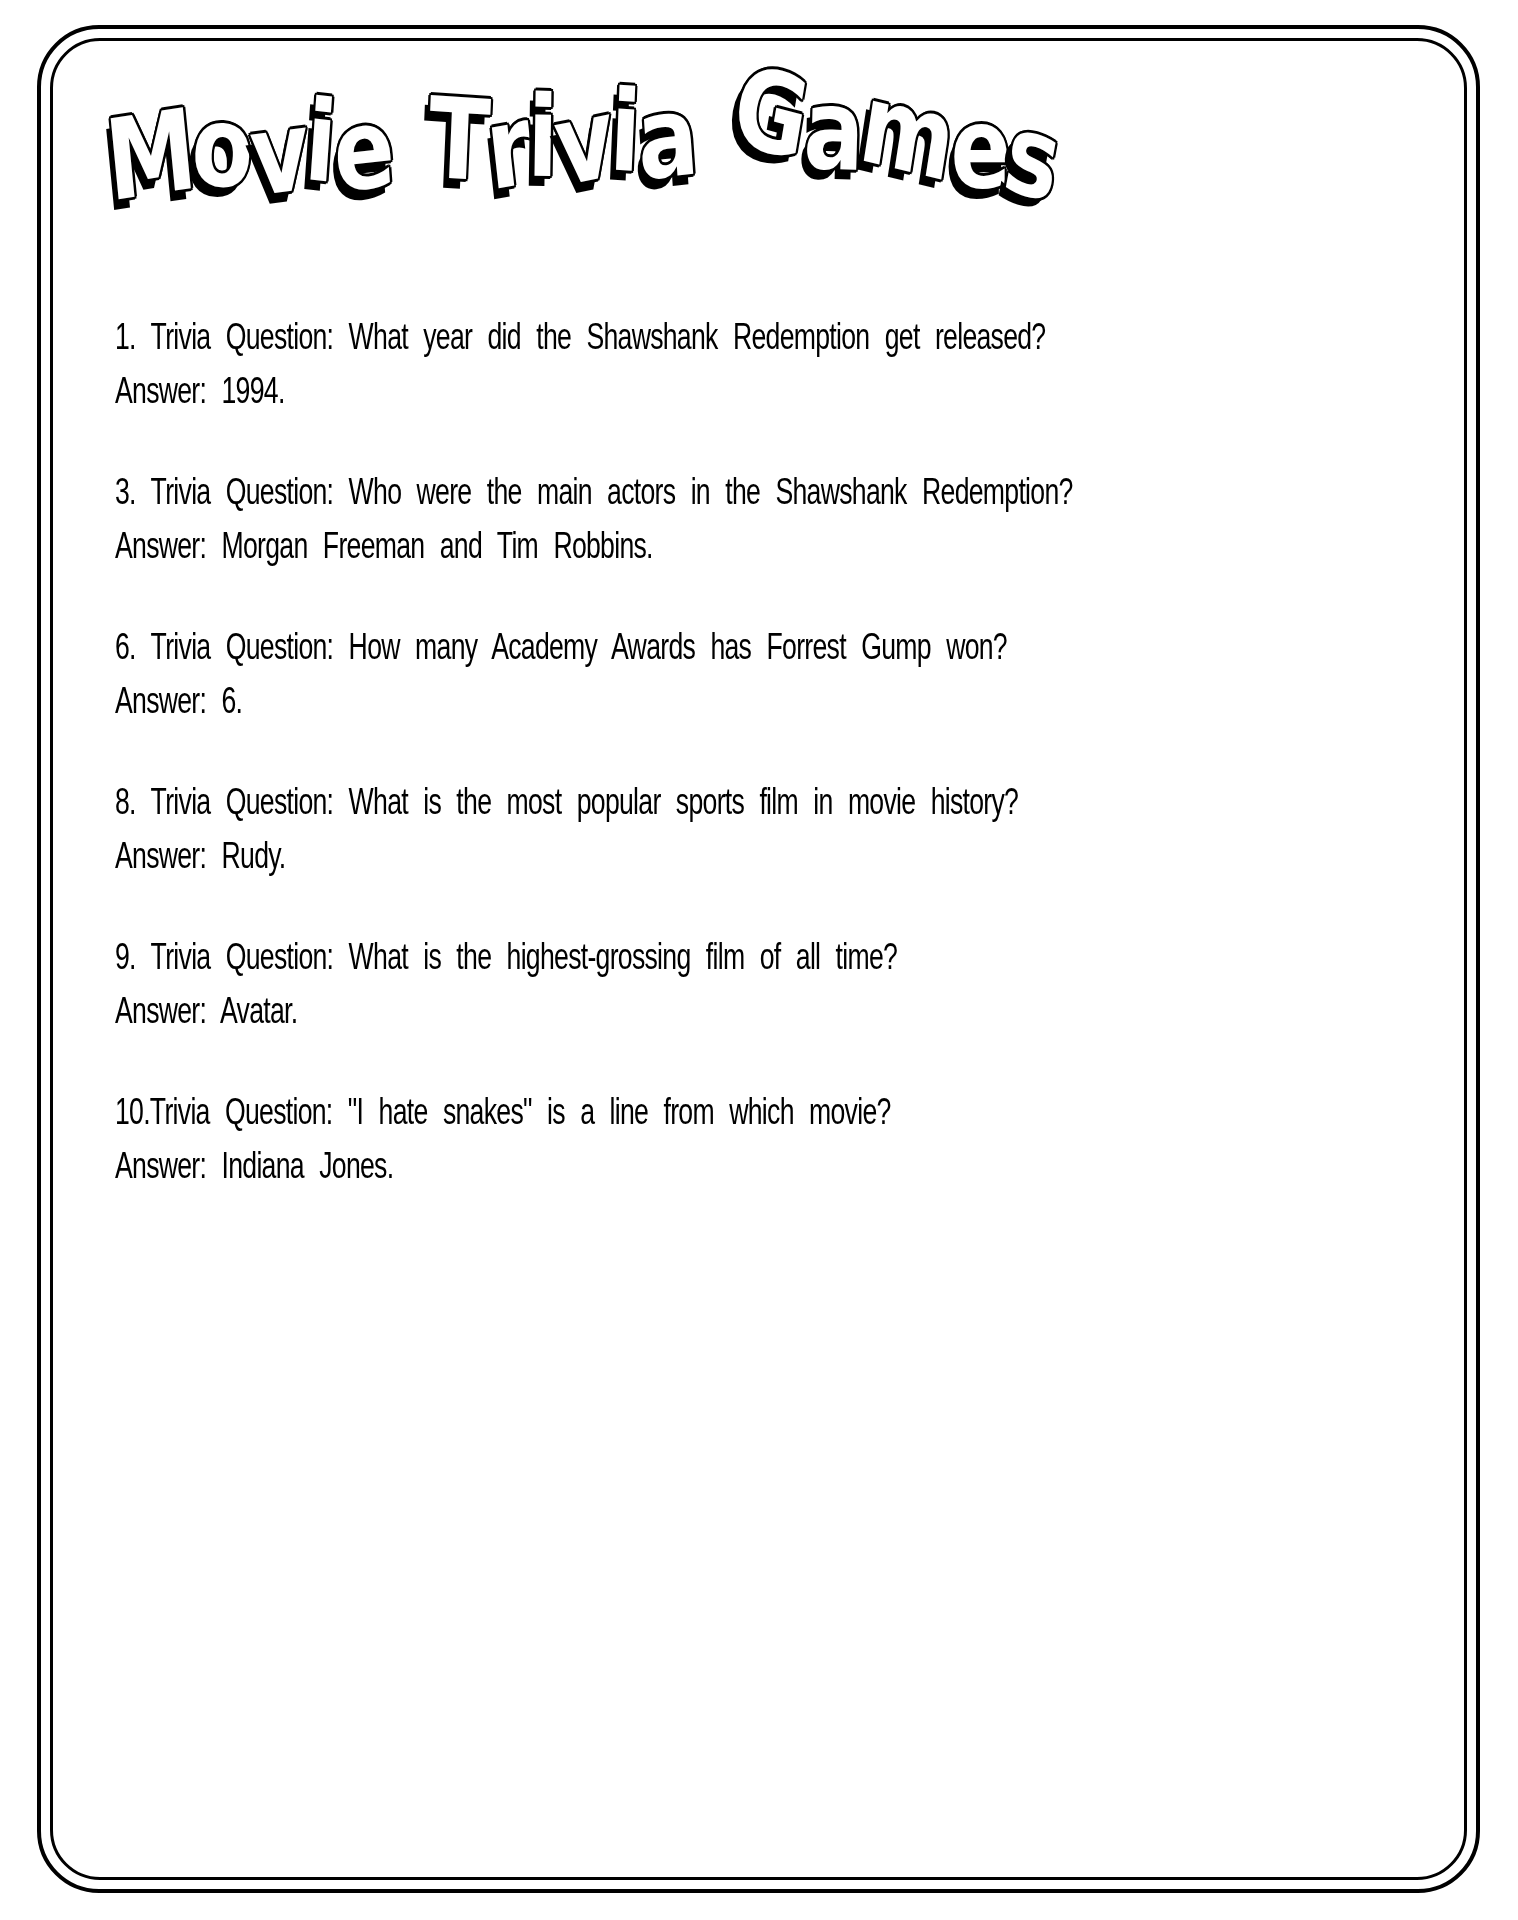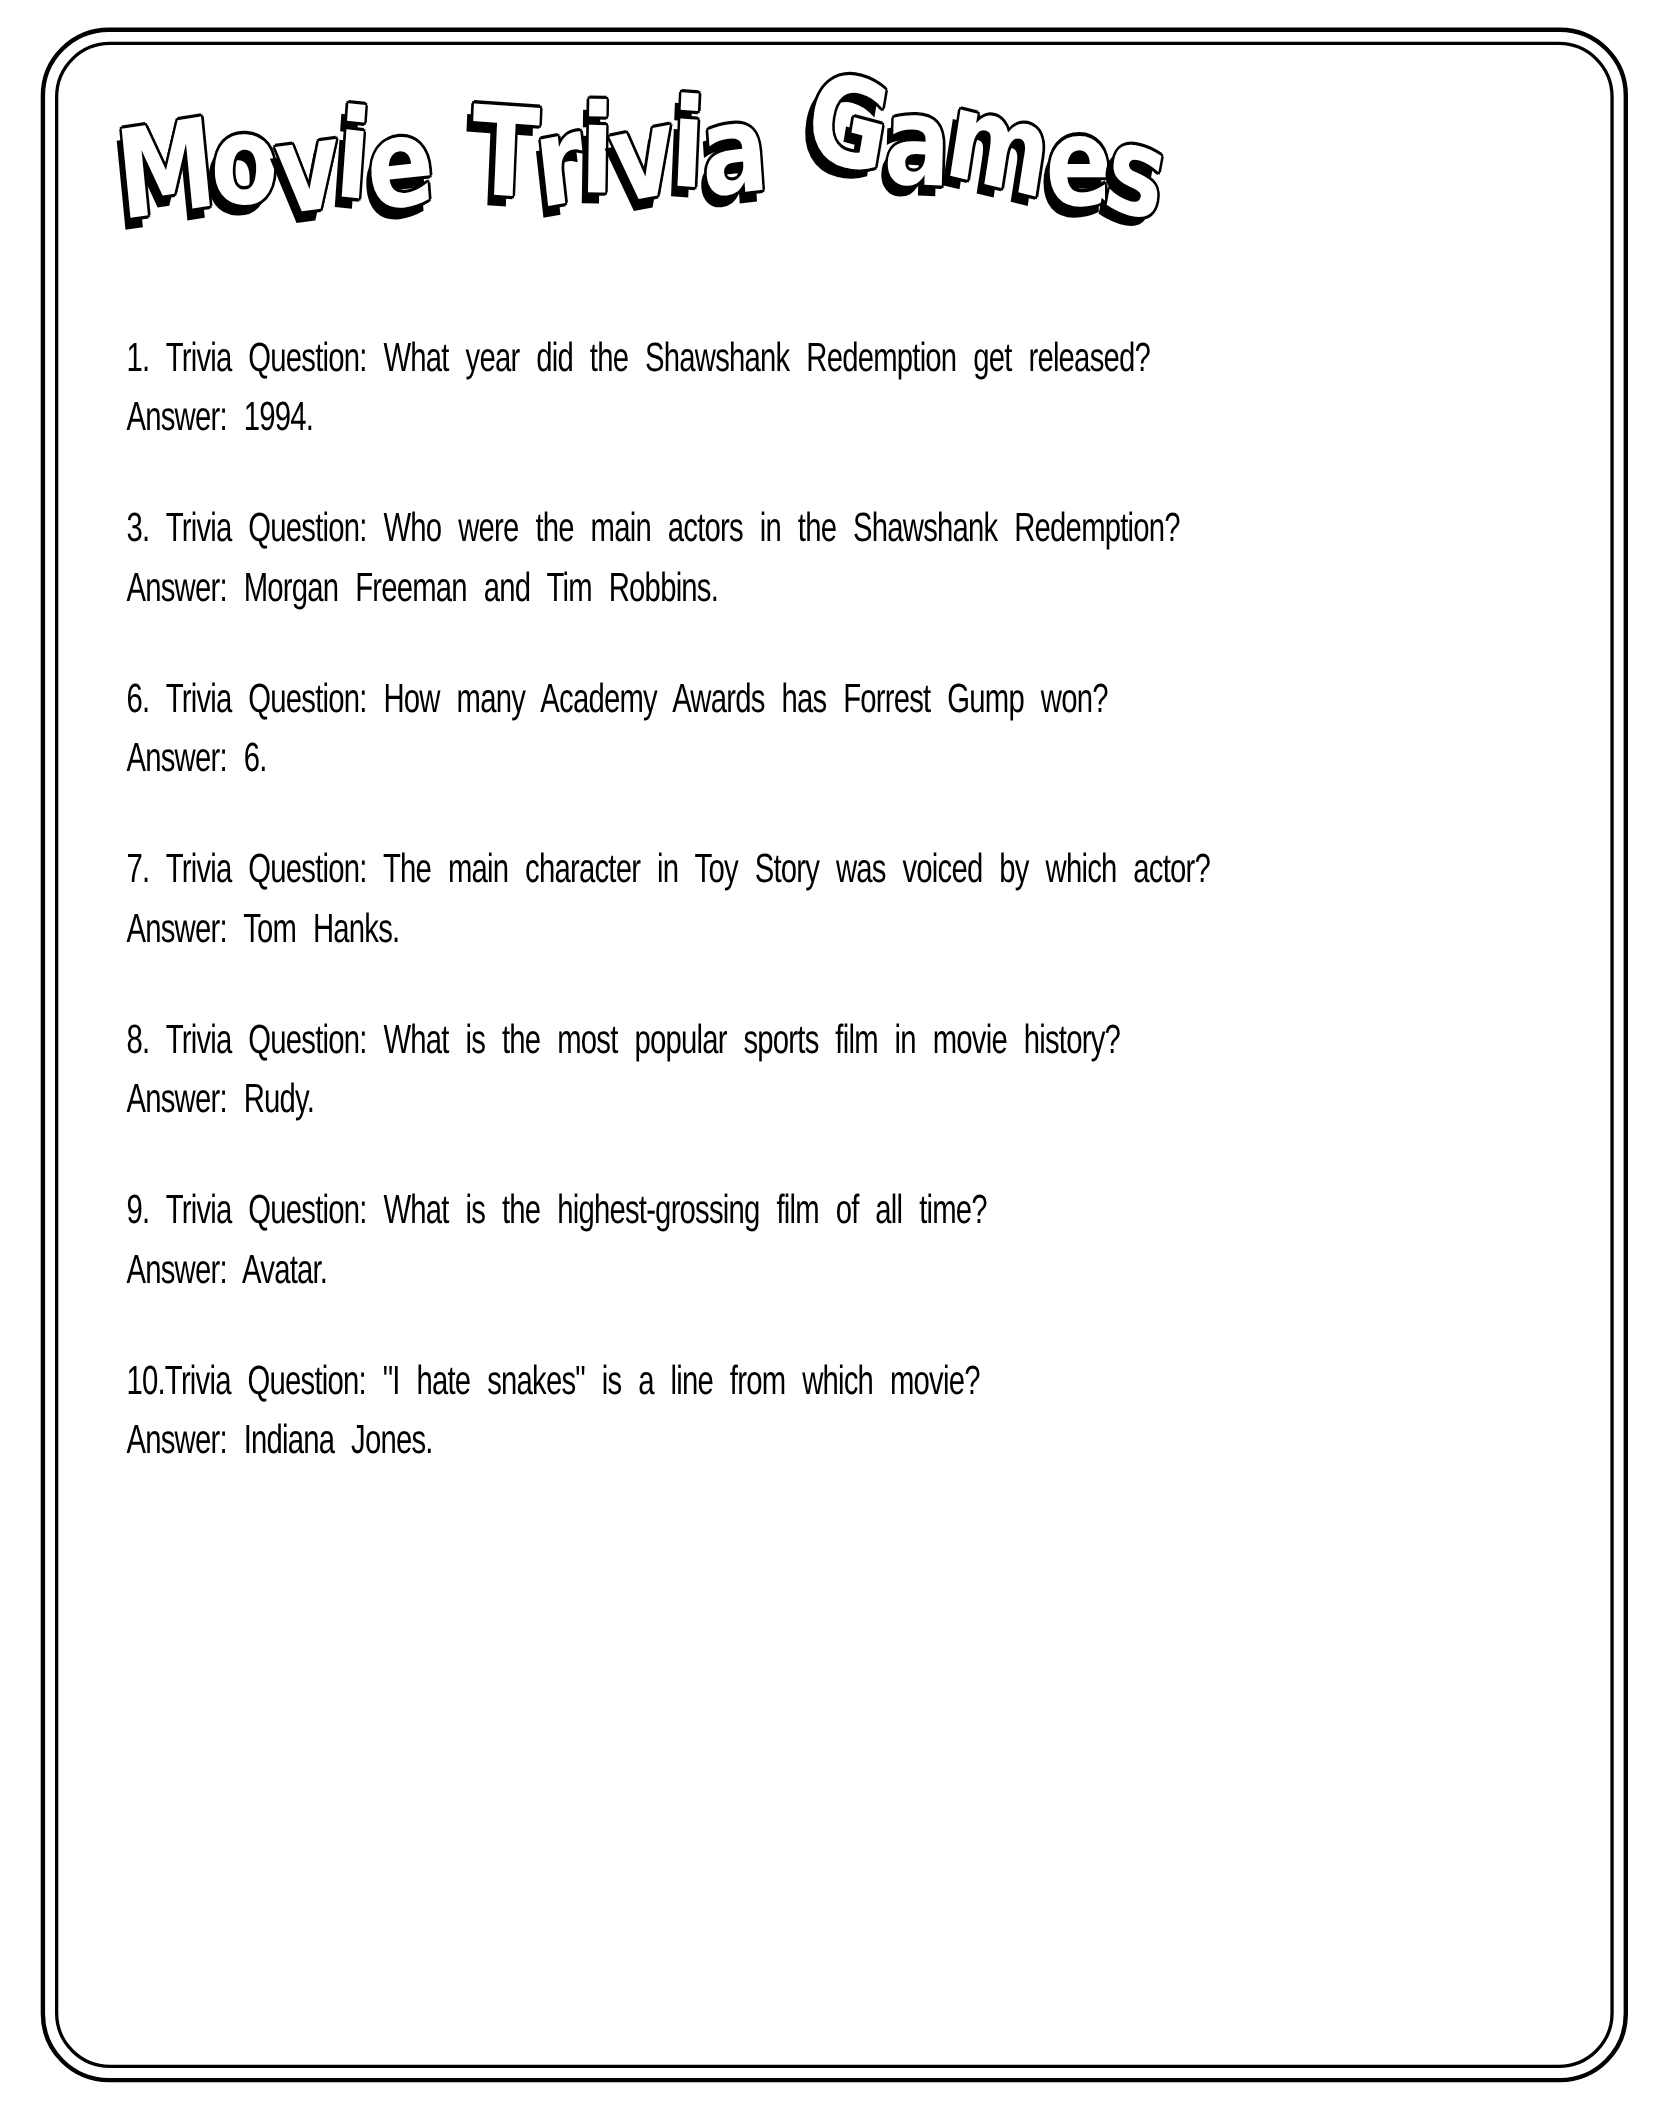--- a/index.html
+++ b/index.html
@@ -61,21 +61,21 @@
   }
   .title .word { display: inline-block; margin-right: 0.42em; }
   .title .w0 { transform: rotate(-1deg) translateY(6px); }
   .title .w1 { transform: rotate(-2deg) translateY(-4px); }
   .title .w2 { transform: rotate(6deg) translateY(-10px); margin-right: 0; }
   .title .tl { display: inline-block; }
   
   .content {
     position: absolute;
     left: 115px;
-    top: 298px;
+    top: 310px;
     width: 1340px;
   }
   .qa { margin: 0 0 47px 0; }
   .line {
     margin: 0;
     height: 54px;
     line-height: 54px;
     font-size: 37px;
     letter-spacing: -1px;
     word-spacing: 12px;
@@ -102,24 +102,20 @@
     </section>
     <section class="qa">
       <p class="line">3. Trivia Question: Who were the main actors in the Shawshank Redemption?</p>
       <p class="line">Answer: Morgan Freeman and Tim Robbins.</p>
     </section>
     <section class="qa">
       <p class="line">6. Trivia Question: How many Academy Awards has Forrest Gump won?</p>
       <p class="line">Answer: 6.</p>
     </section>
     <section class="qa">
-      <p class="line">7. Trivia Question: The main character in Toy Story was voiced by which actor?</p>
-      <p class="line">Answer: Tom Hanks.</p>
-    </section>
-    <section class="qa">
       <p class="line">8. Trivia Question: What is the most popular sports film in movie history?</p>
       <p class="line">Answer: Rudy.</p>
     </section>
     <section class="qa">
       <p class="line">9. Trivia Question: What is the highest-grossing film of all time?</p>
       <p class="line">Answer: Avatar.</p>
     </section>
     <section class="qa">
       <p class="line">10.Trivia Question: "I hate snakes" is a line from which movie?</p>
       <p class="line">Answer: Indiana Jones.</p>

